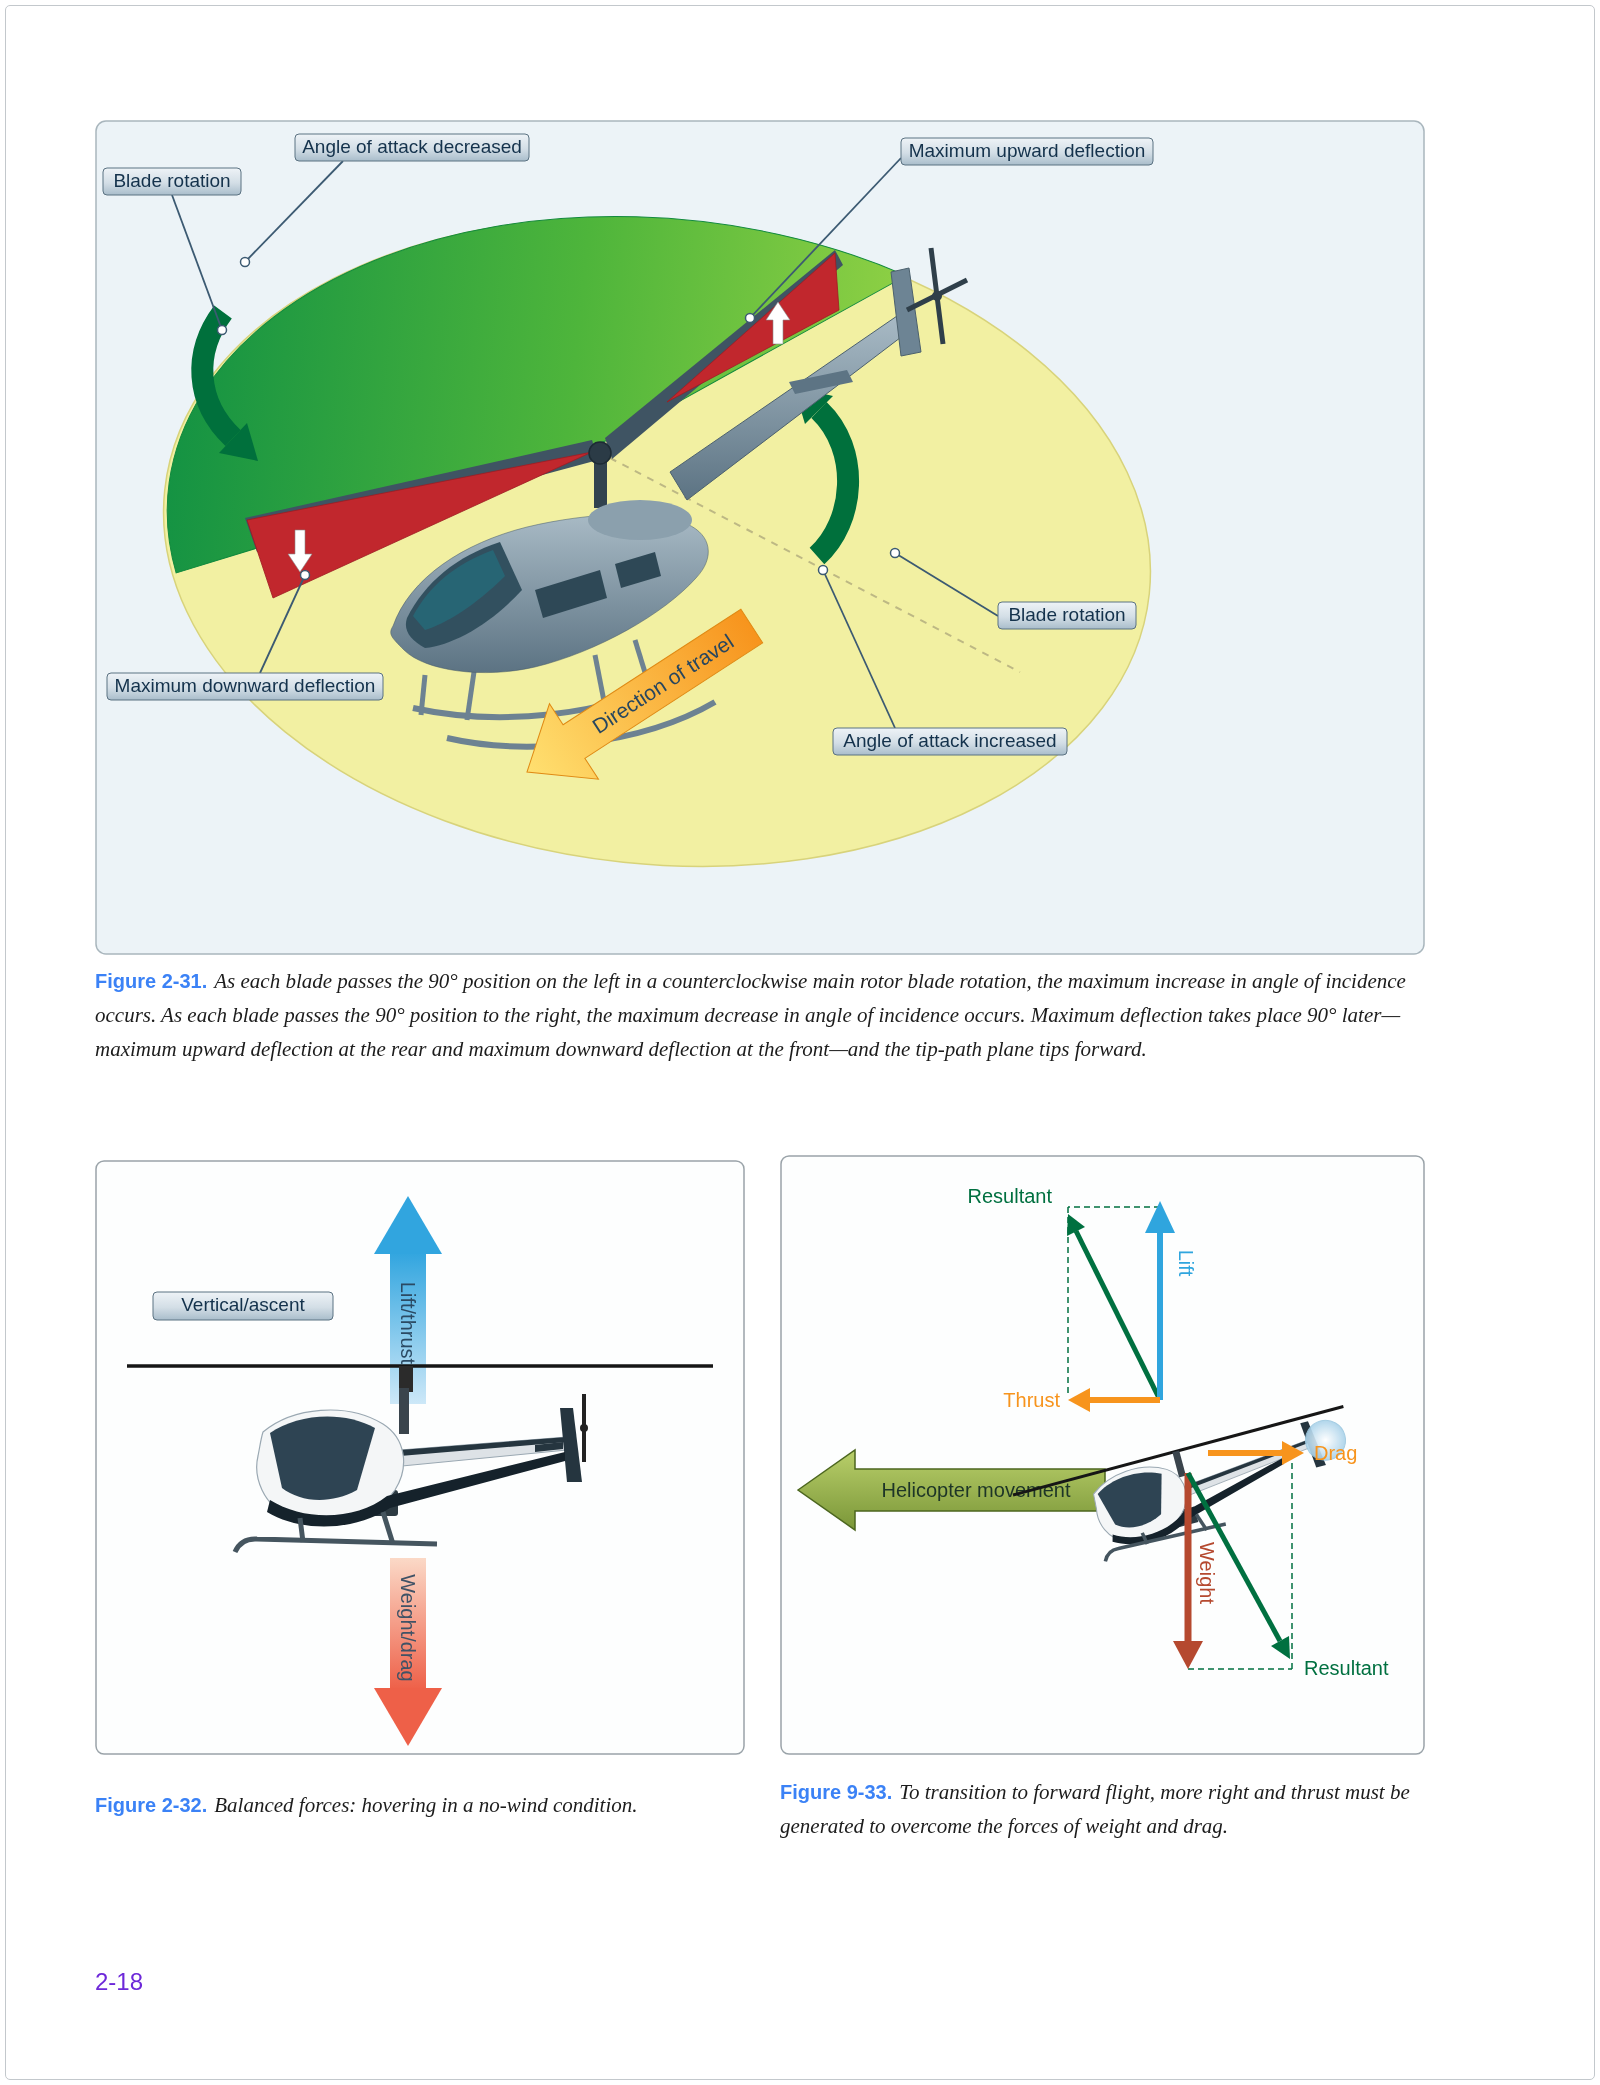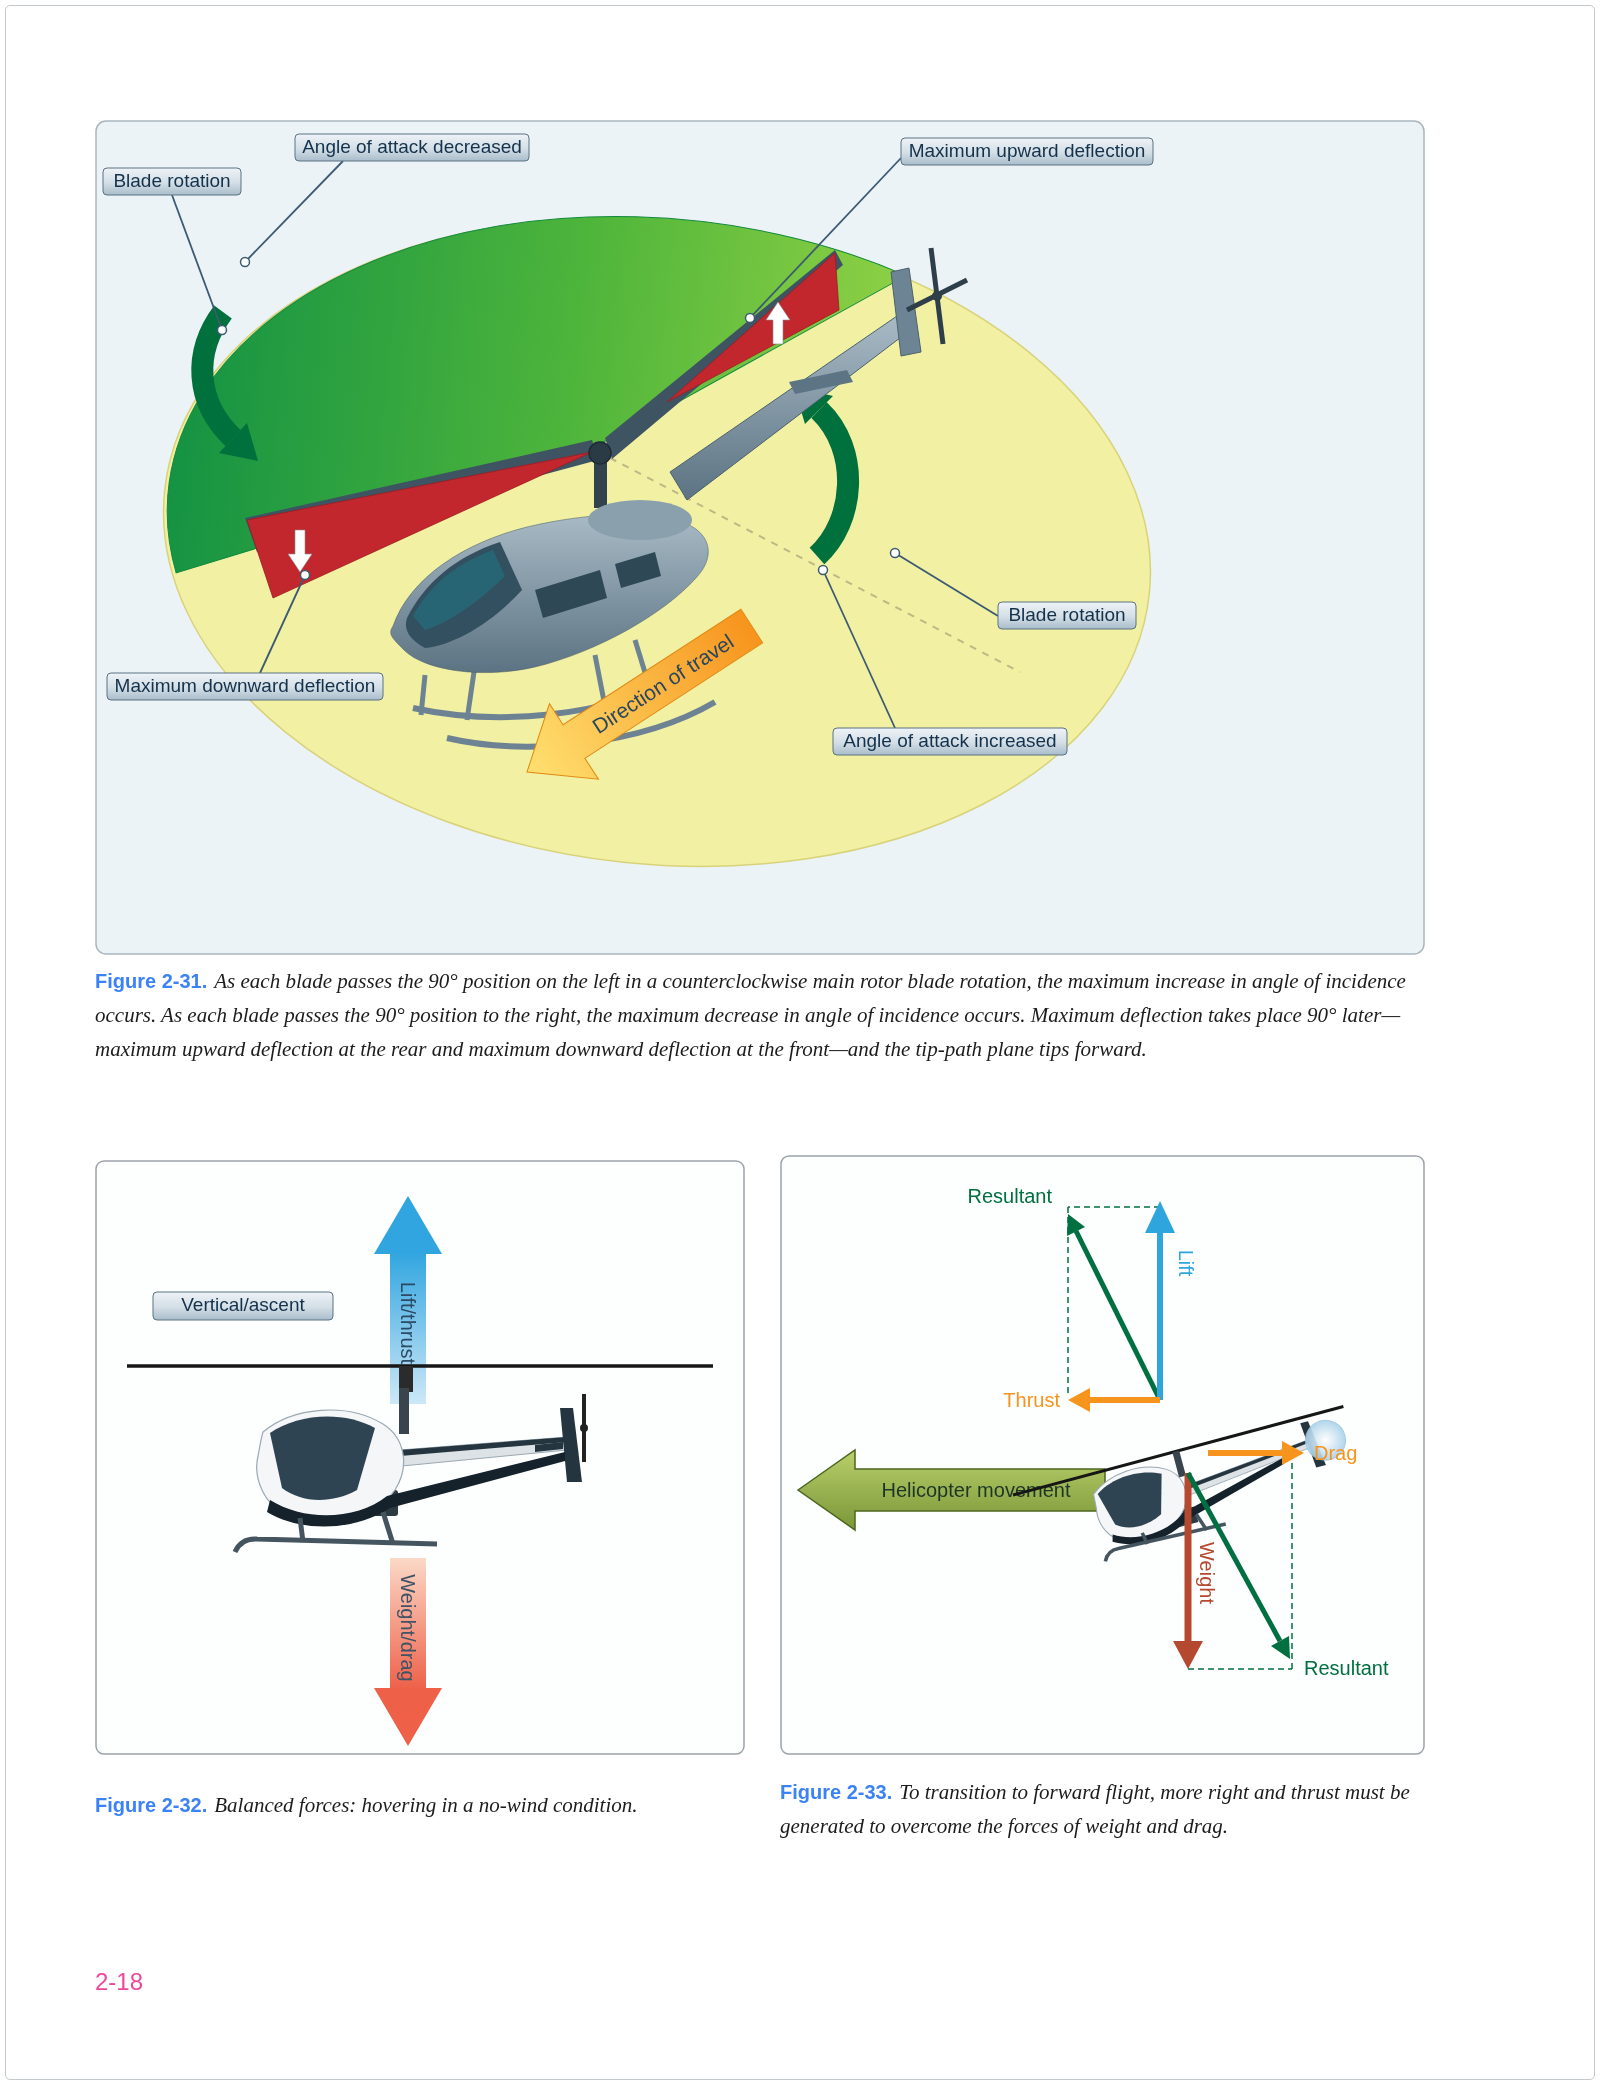--- a/index.html
+++ b/index.html
@@ -3,21 +3,21 @@
 <meta charset="utf-8">
 <style>
   html,body{margin:0;padding:0;background:#ffffff;}
   .page{position:relative;width:1600px;height:2085px;background:#ffffff;overflow:hidden;
         font-family:"Liberation Sans",sans-serif;}
   .frame{position:absolute;inset:5px;border:1.5px solid #c3c8cc;border-radius:5px;}
   .figbox{position:absolute;}
   .caption{position:absolute;font:italic 21px/1.62 "Liberation Serif",serif;color:#1c1c1c;margin:0;}
   .figlabel{font-family:"Liberation Sans",sans-serif;font-style:normal;font-weight:bold;
             font-size:20px;color:#3b82f6;margin-right:7px;}
-  .pagenum{position:absolute;font:24px "Liberation Sans",sans-serif;color:#ec4899;}
+  .pagenum{position:absolute;font:24px "Liberation Sans",sans-serif;color:#6d28d9;}
   svg{display:block;}
   .callout-text{font:19px "Liberation Sans",sans-serif;fill:#14324c;}
   .vec-label{font:20px "Liberation Sans",sans-serif;}
 </style>
 </head>
 <body>
 
 <div class="page">
   <div class="frame"></div>
 
@@ -274,17 +274,17 @@
         <text class="vec-label" x="524" y="520" text-anchor="start" fill="#007040">Resultant</text>
       </g>
     </svg>
   </div>
 
   <p class="caption" style="left:95px;top:1788px;width:640px;">
     <span class="figlabel">Figure 2-32.</span><span>Balanced forces: hovering in a no-wind condition.</span>
   </p>
 
   <p class="caption" style="left:780px;top:1775px;width:648px;">
-    <span class="figlabel">Figure 2-33.</span><span>To transition to forward flight, more right and thrust must be generated to overcome the forces of weight and drag.</span>
+    <span class="figlabel">Figure 9-33.</span><span>To transition to forward flight, more right and thrust must be generated to overcome the forces of weight and drag.</span>
   </p>
 
   <div class="pagenum" style="left:95px;top:1968px;">2-18</div>
 </div>
 
 </body></html>

